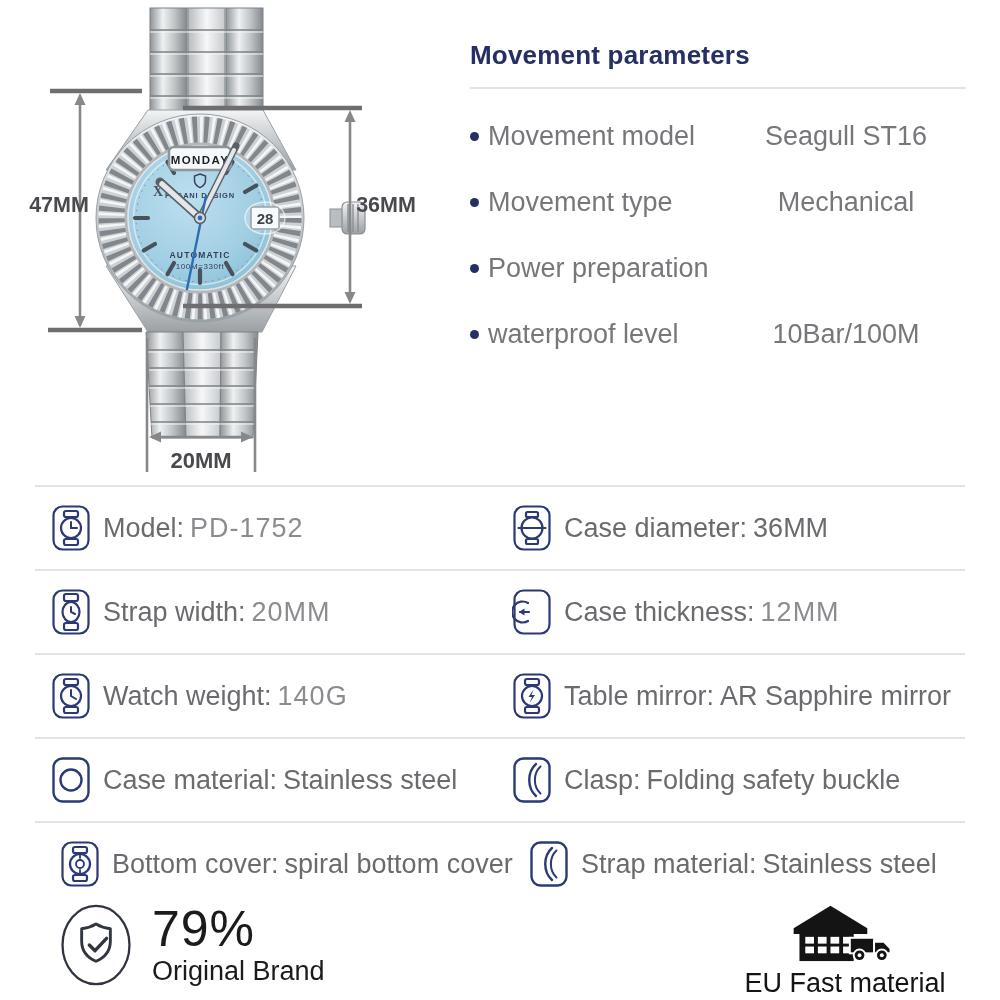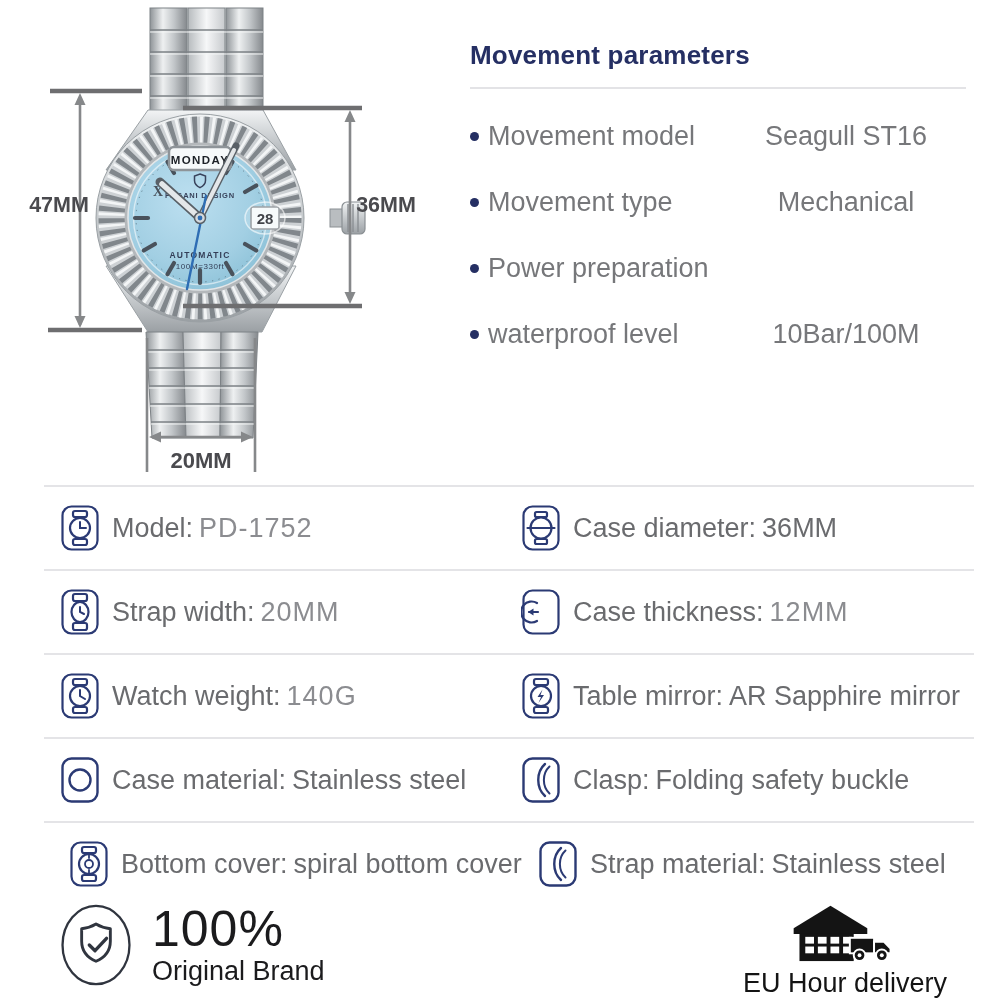--- a/index.html
+++ b/index.html
@@ -12,21 +12,21 @@
   
   .movement{position:absolute;left:470px;top:40px;width:496px;}
   .movement-title{font-size:26px;font-weight:600;color:#252f63;letter-spacing:.2px;}
   .movement-divider{border:none;border-top:2px solid #e3e3e6;margin:16px 0 0 0;}
   .movement-row{display:flex;align-items:center;justify-content:space-between;margin-top:29px;min-height:37px;}
   .movement-label{font-size:27px;color:#76777a;display:flex;align-items:center;}
   .movement-label .bullet{width:9px;height:9px;border-radius:50%;background:#252f63;display:inline-block;margin-right:9px;flex:0 0 auto;}
   .movement-value{width:240px;text-align:center;font-size:27px;color:#76777a;}
 
   
-  .spec-table{position:absolute;left:44px;top:485px;width:930px;}
+  .spec-table{position:absolute;left:35px;top:485px;width:930px;}
   .spec-row{display:flex;align-items:center;height:82px;border-top:2px solid #e4e4e7;}
   .spec-cell{display:flex;align-items:center;}
   .spec-cell.left{width:452px;padding-left:16px;box-sizing:border-box;}
   .spec-cell.right{flex:1;padding-left:25px;box-sizing:border-box;}
   .spec-icon{width:40px;height:48px;flex:0 0 auto;margin-right:12px;}
   .spec-text{font-size:27px;color:#6a6b6e;white-space:nowrap;}
   .spec-text .val{margin-left:6px;}
   .spec-text .val-tech{margin-left:6px;color:#8b8c90;letter-spacing:1px;}
 
   
@@ -351,21 +351,21 @@
 
   </div>
 
   <div class="badge1">
     <svg viewBox="0 0 92 92" fill="none" stroke="#30353f" stroke-linecap="round" stroke-linejoin="round">
       <ellipse cx="46" cy="46" rx="35" ry="41" stroke-width="2.4"></ellipse>
       <path d="M46,24 c5,3 10,4.5 15,5 v13 c0,11 -7,17.5 -15,21 c-8,-3.5 -15,-10 -15,-21 v-13 c5,-0.5 10,-2 15,-5 z" stroke-width="3"></path>
       <path d="M39,46 l6,6 l12,-13" stroke-width="3.5"></path>
     </svg>
     <div class="txt">
-      <div class="big">100%</div>
+      <div class="big">79%</div>
       <div class="sub">Original Brand</div>
     </div>
   </div>
 
 
   <div class="badge3">
     <svg viewBox="0 0 110 64">
       <path d="M2,28 L40,5 L78,28 L78,34 L2,34 z" fill="#141414"></path>
       <rect x="8" y="34" width="56" height="28" fill="#141414"></rect>
       <g fill="#ffffff">
@@ -380,16 +380,16 @@
       </g>
       <g>
         <rect x="60" y="38" width="25" height="16" fill="#141414" stroke="#ffffff" stroke-width="2"></rect>
         <path d="M85,42 h10 l7,7 v5 h-17 z" fill="#141414" stroke="#ffffff" stroke-width="2"></path>
         <circle cx="70" cy="56" r="6" fill="#141414" stroke="#ffffff" stroke-width="2"></circle>
         <circle cx="93" cy="56" r="6" fill="#141414" stroke="#ffffff" stroke-width="2"></circle>
         <circle cx="70" cy="56" r="2" fill="#ffffff"></circle>
           <circle cx="93" cy="56" r="2" fill="#ffffff"></circle>
       </g>
     </svg>
-    <div class="sub">EU Hour delivery</div>
+    <div class="sub">EU Fast material</div>
   </div>
 
 </div>
 
 </body></html>

